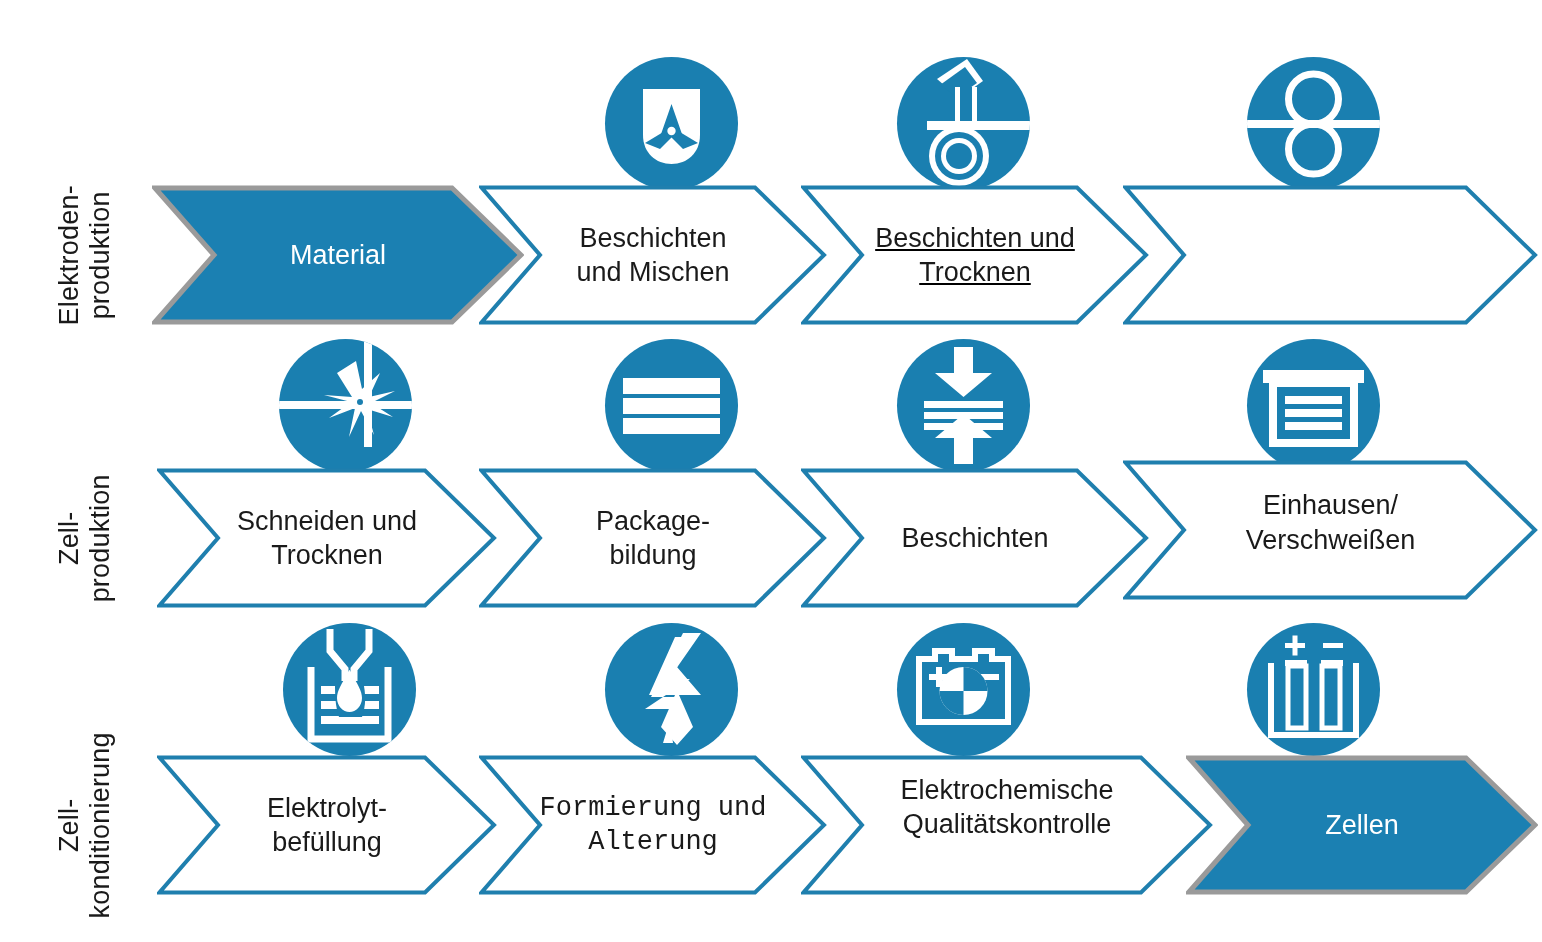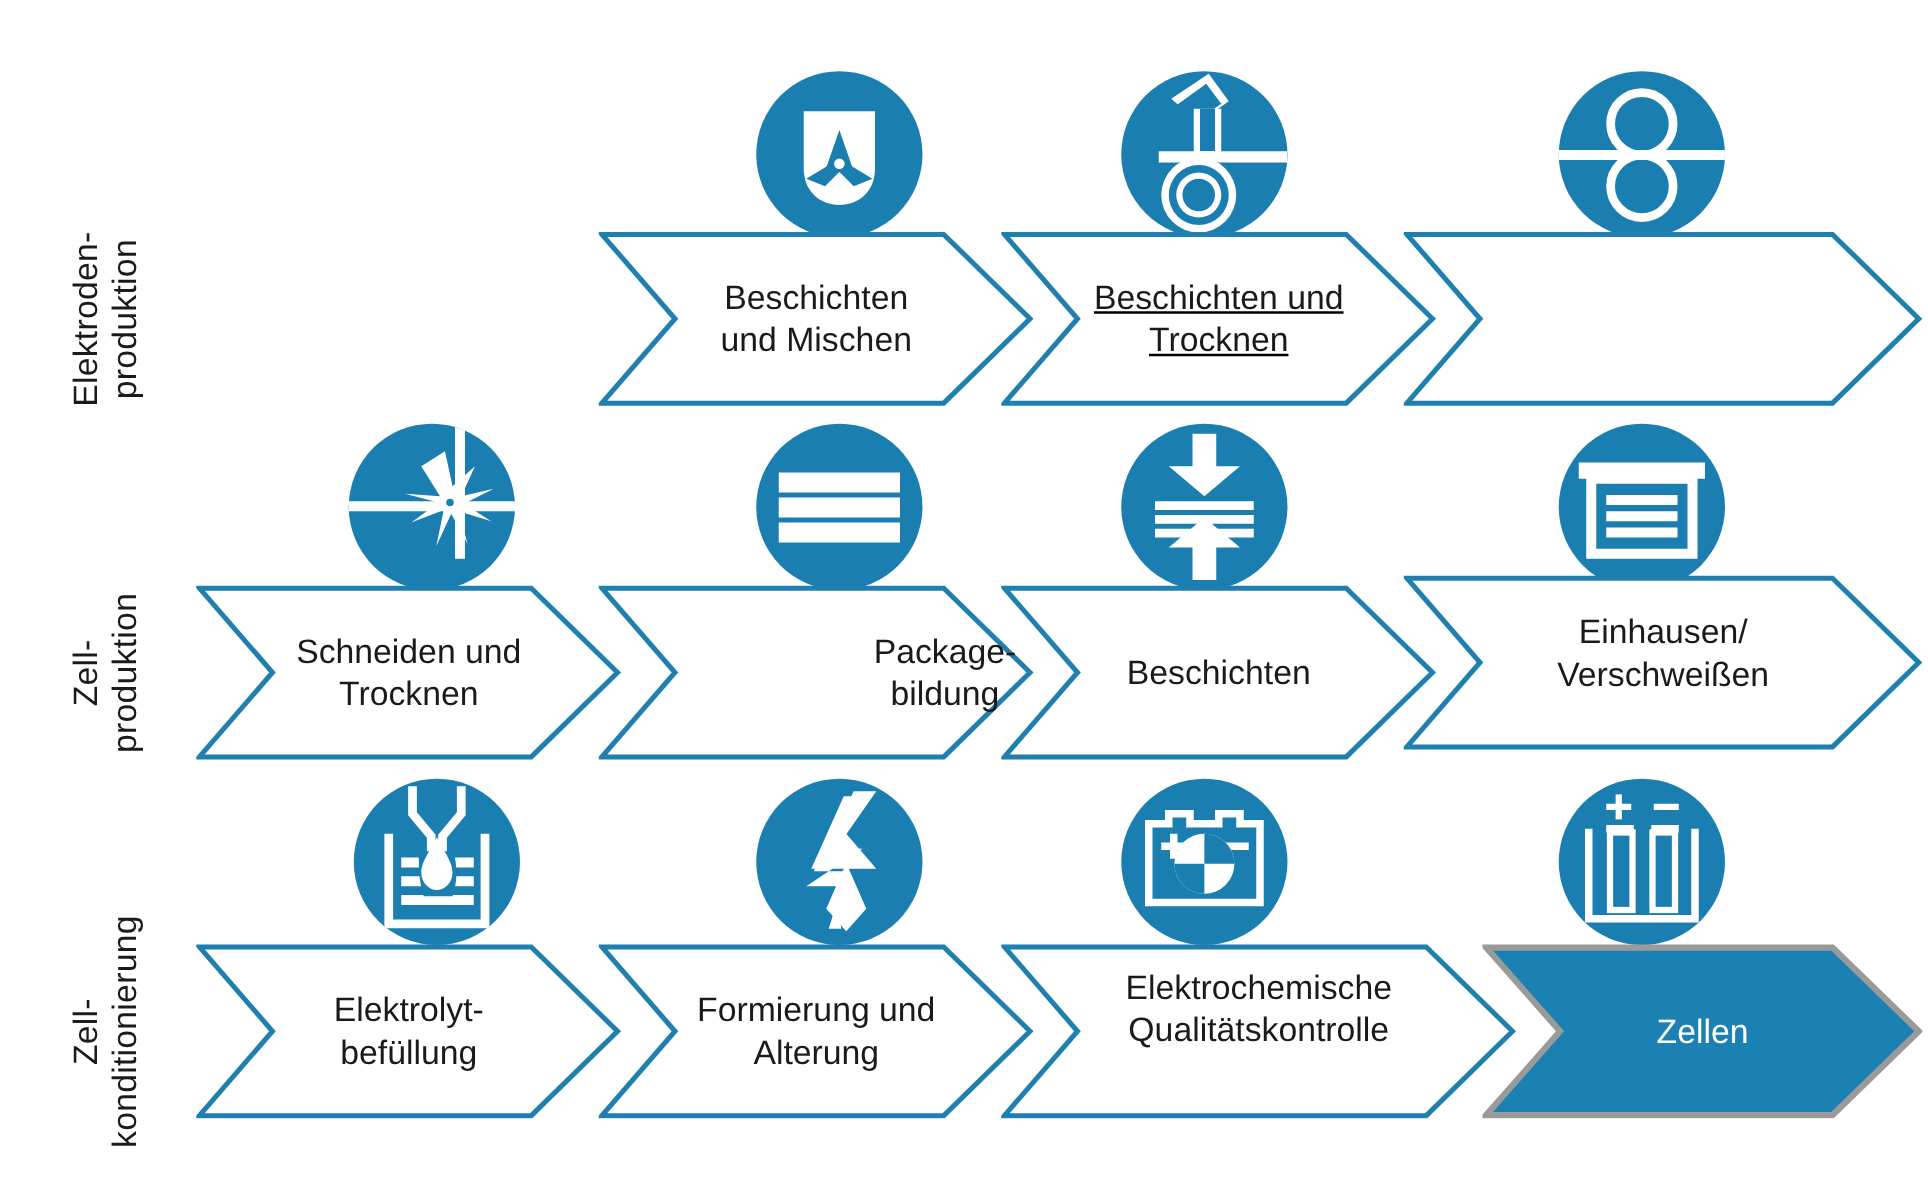--- a/index.html
+++ b/index.html
@@ -113,20 +113,26 @@
   </div>
 
   <div class="icon-circle" style="left:1247px; top:57px; width:133px; height:133px; background:#1a7fb0;">
     <svg viewBox="0 0 133 133" width="133" height="133" aria-hidden="true">
       <circle cx="66.5" cy="42" r="25" fill="none" stroke="#ffffff" stroke-width="7"></circle>
       <circle cx="66.5" cy="92" r="25" fill="none" stroke="#ffffff" stroke-width="7"></circle>
       <rect x="0" y="63" width="133" height="8" fill="#ffffff"></rect>
     </svg>
   </div>
 
+  <div class="arrow filled" style="left:152px; top:185px; width:372px; height:140px;">
+    <svg class="shape" viewBox="0 0 372 140" preserveAspectRatio="none">
+      <path d="M3 3 H300 L369 70 L300 137 H3 L62 70 Z" fill="#1b80b2" stroke="#9a9a9a" stroke-width="5"></path>
+    </svg>
+    <span class="label">Material</span>
+  </div>
 
   <div class="arrow" style="left:479px; top:185px; width:348px; height:140px;">
     <svg class="shape" viewBox="0 0 348 140" preserveAspectRatio="none">
       <path d="M2.5 2.5 H276 L345 70 L276 137.5 H2.5 L61 70 Z" fill="#ffffff" stroke="#1f7fae" stroke-width="4"></path>
     </svg>
     <span class="label">Beschichten
 und Mischen</span>
   </div>
 
   <div class="arrow" style="left:801px; top:185px; width:348px; height:140px;text-decoration:underline;">
@@ -187,21 +193,21 @@
   </div>
 
   <div class="arrow" style="left:157px; top:468px; width:340px; height:140px;">
     <svg class="shape" viewBox="0 0 340 140" preserveAspectRatio="none">
       <path d="M2.5 2.5 H268 L337 70 L268 137.5 H2.5 L61 70 Z" fill="#ffffff" stroke="#1f7fae" stroke-width="4"></path>
     </svg>
     <span class="label">Schneiden und
 Trocknen</span>
   </div>
 
-  <div class="arrow" style="left:479px; top:468px; width:348px; height:140px;justify-content:flex-end;">
+  <div class="arrow" style="left:479px; top:468px; width:348px; height:140px;">
     <svg class="shape" viewBox="0 0 348 140" preserveAspectRatio="none">
       <path d="M2.5 2.5 H276 L345 70 L276 137.5 H2.5 L61 70 Z" fill="#ffffff" stroke="#1f7fae" stroke-width="4"></path>
     </svg>
     <span class="label">Package-
 bildung</span>
   </div>
 
   <div class="arrow" style="left:801px; top:468px; width:348px; height:140px;">
     <svg class="shape" viewBox="0 0 348 140" preserveAspectRatio="none">
       <path d="M2.5 2.5 H276 L345 70 L276 137.5 H2.5 L61 70 Z" fill="#ffffff" stroke="#1f7fae" stroke-width="4"></path>
@@ -268,21 +274,21 @@
   </div>
 
   <div class="arrow" style="left:157px; top:755px; width:340px; height:140px;">
     <svg class="shape" viewBox="0 0 340 140" preserveAspectRatio="none">
       <path d="M2.5 2.5 H268 L337 70 L268 137.5 H2.5 L61 70 Z" fill="#ffffff" stroke="#1f7fae" stroke-width="4"></path>
     </svg>
     <span class="label">Elektrolyt-
 befüllung</span>
   </div>
 
-  <div class="arrow" style="left:479px; top:755px; width:348px; height:140px;">
+  <div class="arrow" style="left:479px; top:755px; width:348px; height:140px;font-family:Liberation Mono, monospace;">
     <svg class="shape" viewBox="0 0 348 140" preserveAspectRatio="none">
       <path d="M2.5 2.5 H276 L345 70 L276 137.5 H2.5 L61 70 Z" fill="#ffffff" stroke="#1f7fae" stroke-width="4"></path>
     </svg>
     <span class="label">Formierung und
 Alterung</span>
   </div>
 
   <div class="arrow" style="left:801px; top:755px; width:412px; height:104px;">
     <svg class="shape" viewBox="0 0 412 140" preserveAspectRatio="none">
       <path d="M2.5 2.5 H340 L409 70 L340 137.5 H2.5 L61 70 Z" fill="#ffffff" stroke="#1f7fae" stroke-width="4"></path>

